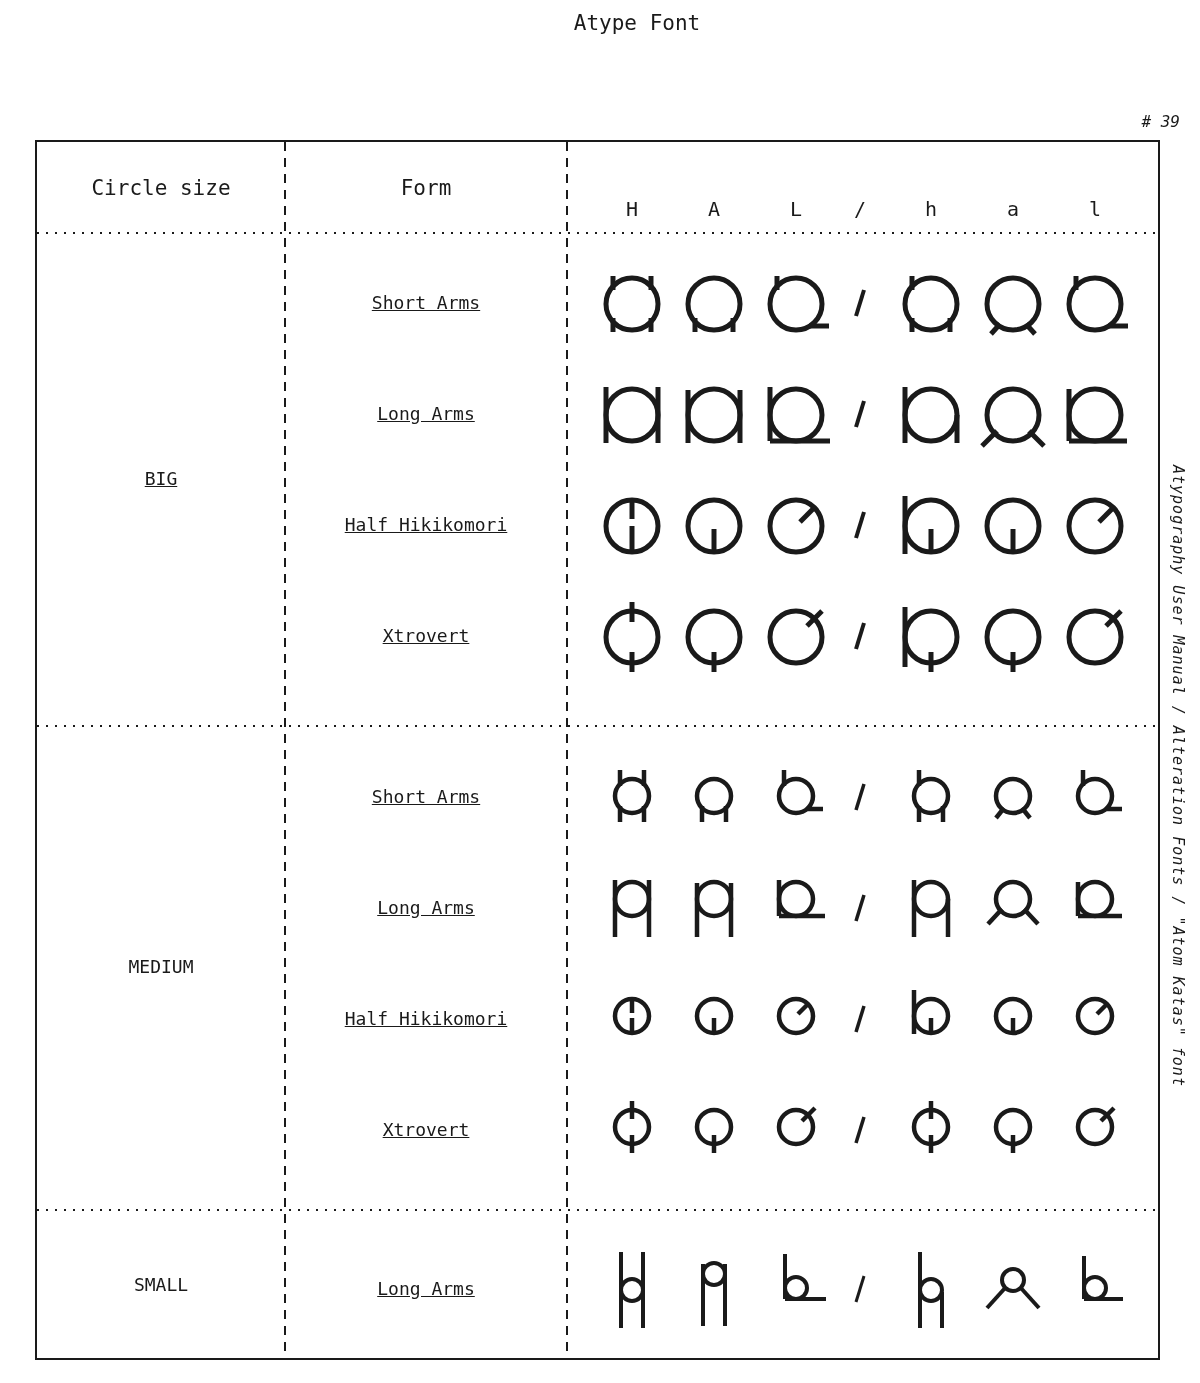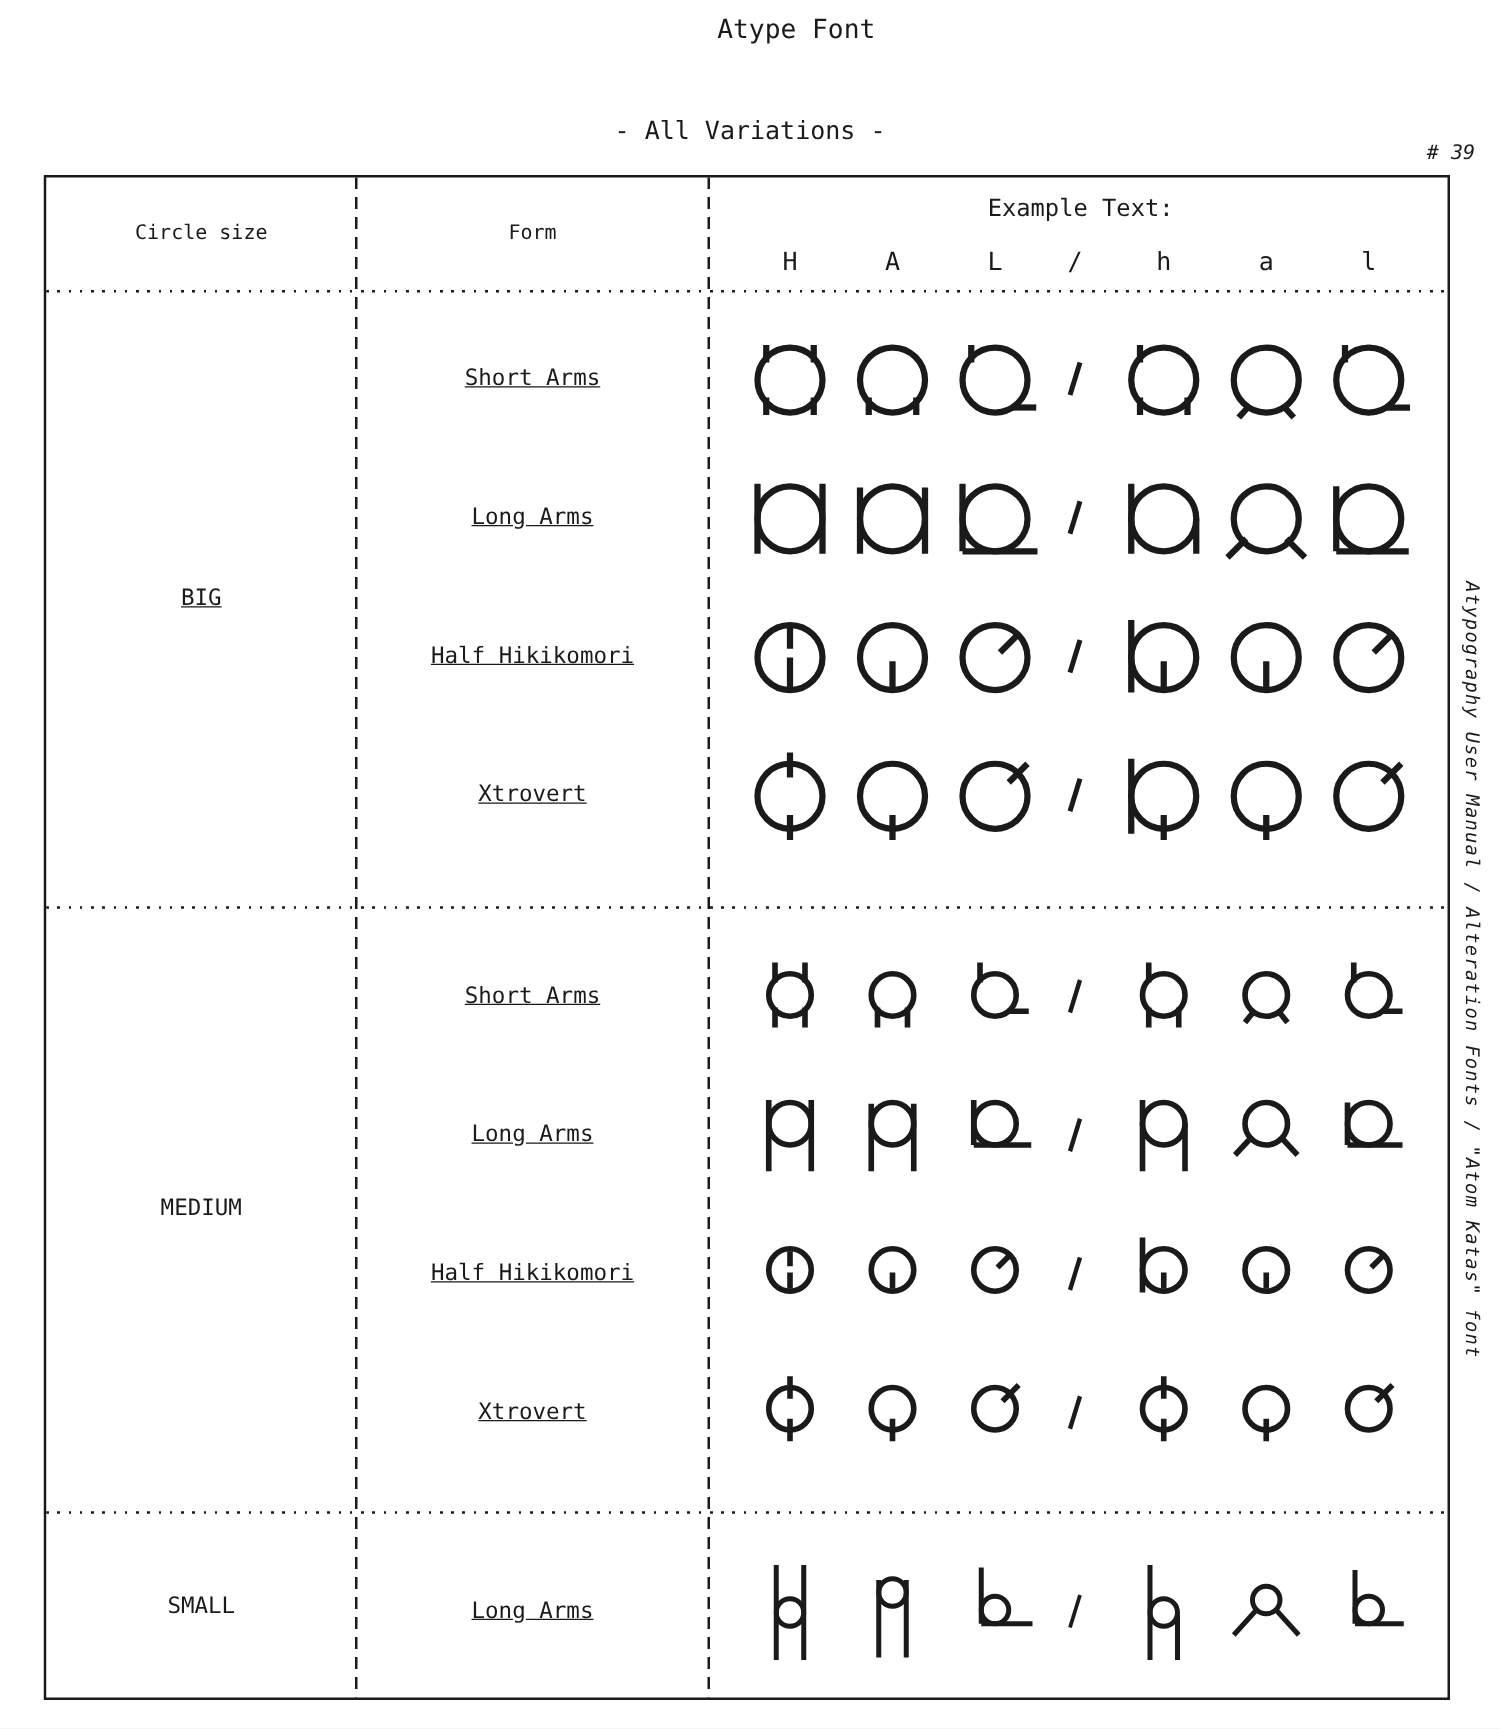--- a/index.html
+++ b/index.html
@@ -12,49 +12,47 @@
   .ctr{text-align:center;}
   #title-block{left:0;top:10px;width:1200px;line-height:27px;font-size:21px;padding-left:37px;}
   #title-line2{font-weight:bold;text-decoration:underline;font-size:22px;}
   #subtitle{left:0;top:92px;width:1200px;font-size:20px;}
   #page-number{left:1020px;top:112px;width:160px;text-align:right;font-size:16px;font-style:italic;}
   #spec-table{left:35px;top:140px;width:1125px;height:1220px;border:2px solid #1a1a1a;box-sizing:border-box;}
   .vdash{top:0;width:2px;height:100%;
     background:repeating-linear-gradient(to bottom,#1a1a1a 0 9px,transparent 9px 16px);}
   .hdots{left:0;width:100%;height:2px;
     background:repeating-linear-gradient(to right,#1a1a1a 0 2px,transparent 2px 9px);}
-  .hdr-label{font-size:16px;}
+  .hdr-label{font-size:21px;}
   .example-letter{font-size:20px;width:44px;}
   .size-label{left:0;width:248px;font-size:18px;}
   .form-label{left:248px;width:282px;font-size:18px;text-decoration:underline;}
   .glyph{width:80px;height:104px;}
   #side-note{left:1162px;top:438px;width:32px;height:676px;display:flex;align-items:center;justify-content:center;}
   #side-note span{writing-mode:vertical-rl;font-style:italic;font-size:15px;white-space:nowrap;letter-spacing:1px;}
 </style>
 </head>
 <body>
 
 <div id="page">
 
   <div id="title-block" class="abs ctr">
     <div id="title-line1">Atype Font</div>
   </div>
 
-  <div id="subtitle" class="abs ctr">- All Variations -</div>
 
   <div id="page-number" class="abs"># 39</div>
 
   <div id="spec-table" class="abs">
 
     <div class="abs vdash" style="left:247px;"></div>
     <div class="abs vdash" style="left:529px;"></div>
 
     <div class="abs ctr hdr-label" style="left:0;top:34px;width:248px;">Circle size</div>
     <div class="abs ctr hdr-label" style="left:248px;top:34px;width:282px;text-align:center;">Form</div>
-    <div class="abs ctr hdr-label" style="left:530px;top:14px;width:595px;font-size:19px;">Example Text:</div>
     <div id="letters-row">
         <div class="abs ctr example-letter" style="left: 573px; top: 55px;">H</div>
         <div class="abs ctr example-letter" style="left: 655px; top: 55px;">A</div>
         <div class="abs ctr example-letter" style="left: 737px; top: 55px;">L</div>
         <div class="abs ctr example-letter" style="left: 801px; top: 55px;">/</div>
         <div class="abs ctr example-letter" style="left: 872px; top: 55px;">h</div>
         <div class="abs ctr example-letter" style="left: 954px; top: 55px;">a</div>
         <div class="abs ctr example-letter" style="left: 1036px; top: 55px;">l</div>
       </div>
     <div id="table-body">

